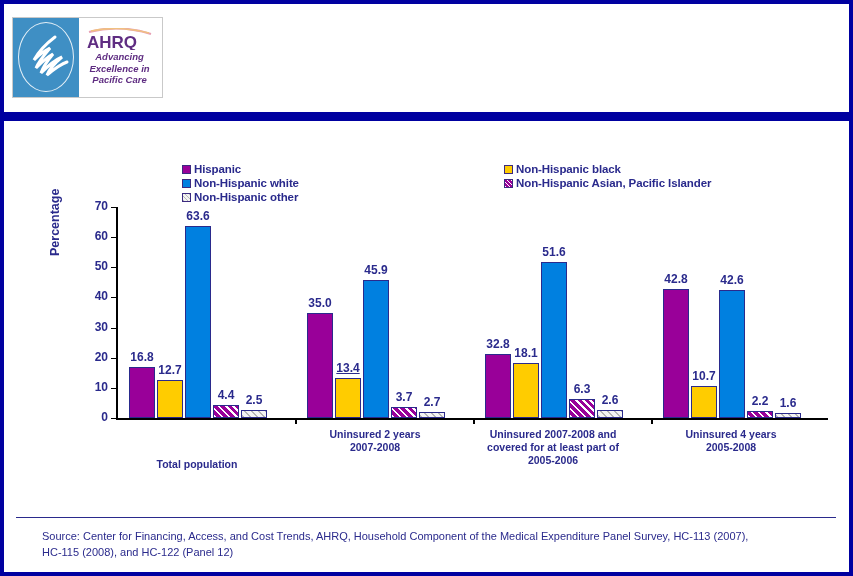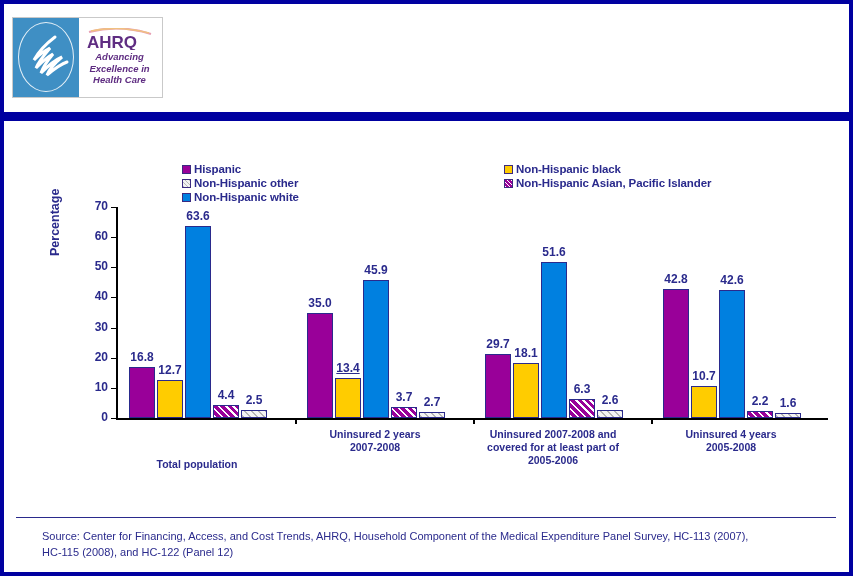--- a/index.html
+++ b/index.html
@@ -269,39 +269,39 @@
       </div>
       <div id="ahrq-block">
         <svg id="ahrq-word" viewBox="0 0 72 22">
           <path d="M4 4 Q34 -4 66 6" fill="none" stroke="#e8a0b4" stroke-width="2.2"></path>
           <path d="M6 3 Q34 -3 64 5" fill="none" stroke="#f0c080" stroke-width="1.4"></path>
           <text x="2" y="20" font-family="'Liberation Sans', sans-serif" font-size="17" font-weight="bold" fill="#5f2d82" letter-spacing="0">AHRQ</text>
         </svg>
         <div id="ahrq-tag">
           <div>Advancing</div>
           <div>Excellence in</div>
-          <div>Health Care</div>
+          <div>Pacific Care</div>
         </div>
       </div>
     </div>
 
 
     <div id="header-rule"></div>
   </div>
 
   <div id="legend">
     <div class="legend-col" id="legend-col-left">
       <div class="legend-item">
         <span class="legend-swatch sw-hispanic"></span><span class="legend-label">Hispanic</span>
       </div>
       <div class="legend-item">
+        <span class="legend-swatch sw-nhwhite"></span><span class="legend-label">Non-Hispanic white</span>
+      </div>
+      <div class="legend-item">
         <span class="legend-swatch sw-nhother"></span><span class="legend-label">Non-Hispanic other</span>
-      </div>
-      <div class="legend-item">
-        <span class="legend-swatch sw-nhwhite"></span><span class="legend-label">Non-Hispanic white</span>
       </div>
     </div>
     <div class="legend-col" id="legend-col-right">
       <div class="legend-item">
         <span class="legend-swatch sw-nhblack"></span><span class="legend-label">Non-Hispanic black</span>
       </div>
       <div class="legend-item">
         <span class="legend-swatch sw-nhasian"></span><span class="legend-label">Non-Hispanic Asian, Pacific Islander</span>
       </div>
     </div>
@@ -344,21 +344,21 @@
         <div class="bar-value" style="left: 296px; width: 40px; top: 291.5px;">35.0</div>
         <div class="bar c-nhblack" style="left: 331px; width: 26px; height: 40.3914px; top: 373.609px; bottom: auto;"></div>
         <div class="bar-value" style="left: 324px; width: 40px; top: 356.609px; text-decoration: underline;">13.4</div>
         <div class="bar c-nhwhite" style="left: 359px; width: 26px; height: 138.356px; top: 275.644px; bottom: auto;"></div>
         <div class="bar-value" style="left: 352px; width: 40px; top: 258.644px;">45.9</div>
         <div class="bar c-nhasian" style="left: 387px; width: 26px; height: 11.1529px; top: 402.847px; bottom: auto;"></div>
         <div class="bar-value" style="left: 380px; width: 40px; top: 385.847px;">3.7</div>
         <div class="bar c-nhother" style="left: 415px; width: 26px; height: 6.02857px; top: 407.971px; bottom: auto;"></div>
         <div class="bar-value" style="left: 408px; width: 40px; top: 390.971px;">2.7</div>
         <div class="bar c-hispanic" style="left: 481px; width: 26px; height: 64.2043px; top: 349.796px; bottom: auto;"></div>
-        <div class="bar-value" style="left: 474px; width: 40px; top: 332.796px;">29.7</div>
+        <div class="bar-value" style="left: 474px; width: 40px; top: 332.796px;">32.8</div>
         <div class="bar c-nhblack" style="left: 509px; width: 26px; height: 54.5586px; top: 359.441px; bottom: auto;"></div>
         <div class="bar-value" style="left: 502px; width: 40px; top: 342.441px;">18.1</div>
         <div class="bar c-nhwhite" style="left: 537px; width: 26px; height: 155.537px; top: 258.463px; bottom: auto;"></div>
         <div class="bar-value" style="left: 530px; width: 40px; top: 241.463px;">51.6</div>
         <div class="bar c-nhasian" style="left: 565px; width: 26px; height: 18.99px; top: 395.01px; bottom: auto;"></div>
         <div class="bar-value" style="left: 558px; width: 40px; top: 378.01px;">6.3</div>
         <div class="bar c-nhother" style="left: 593px; width: 26px; height: 7.83714px; top: 406.163px; bottom: auto;"></div>
         <div class="bar-value" style="left: 586px; width: 40px; top: 389.163px;">2.6</div>
         <div class="bar c-hispanic" style="left: 659px; width: 26px; height: 129.011px; top: 284.989px; bottom: auto;"></div>
         <div class="bar-value" style="left: 652px; width: 40px; top: 267.989px; text-align: center;">42.8</div>

